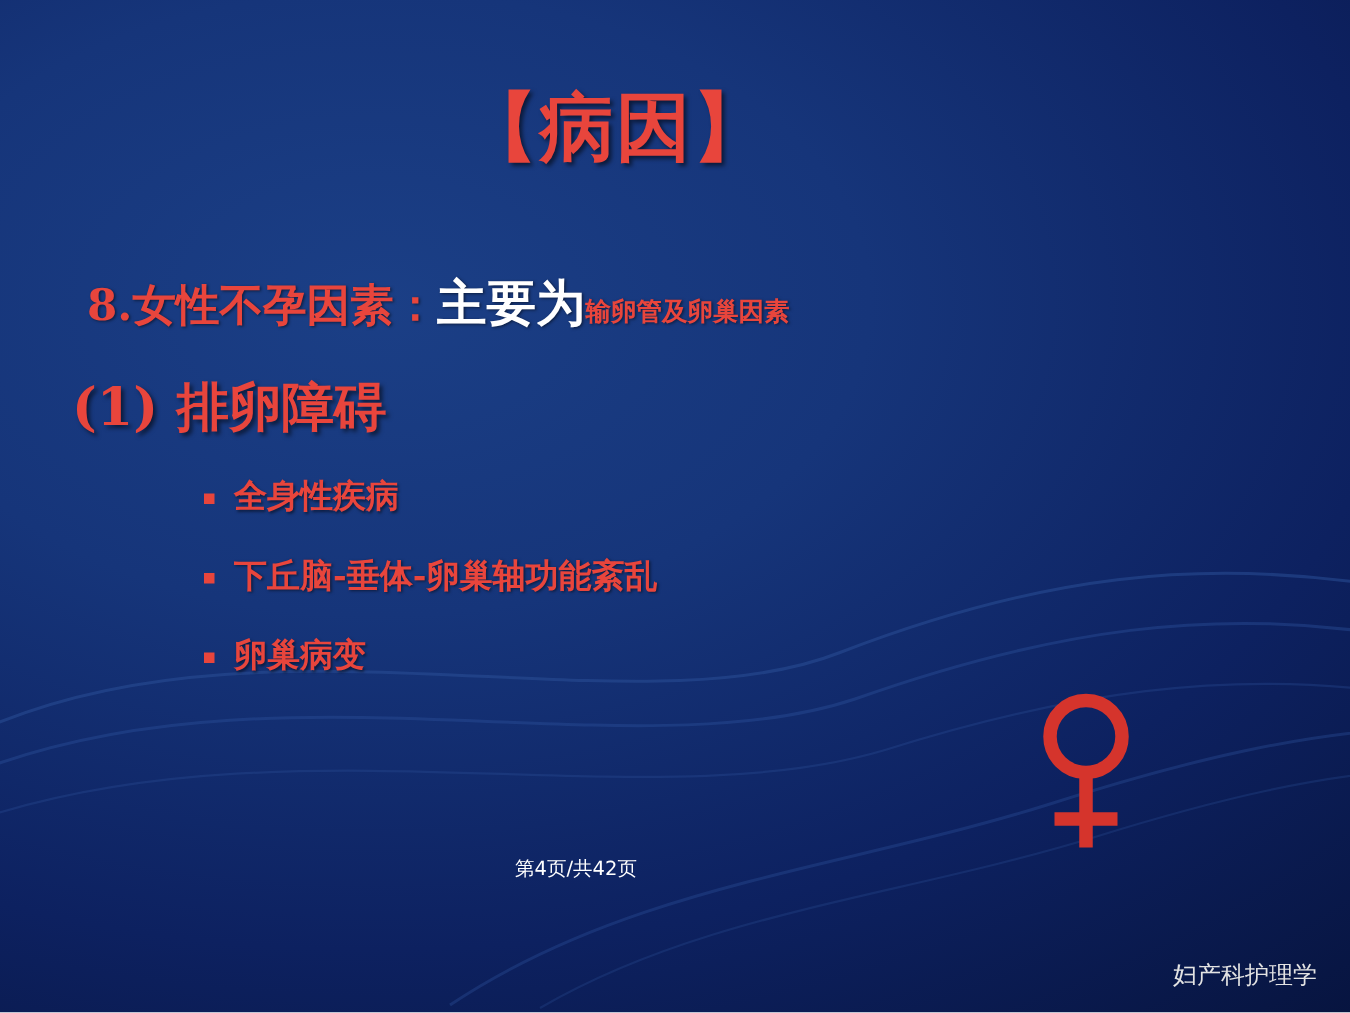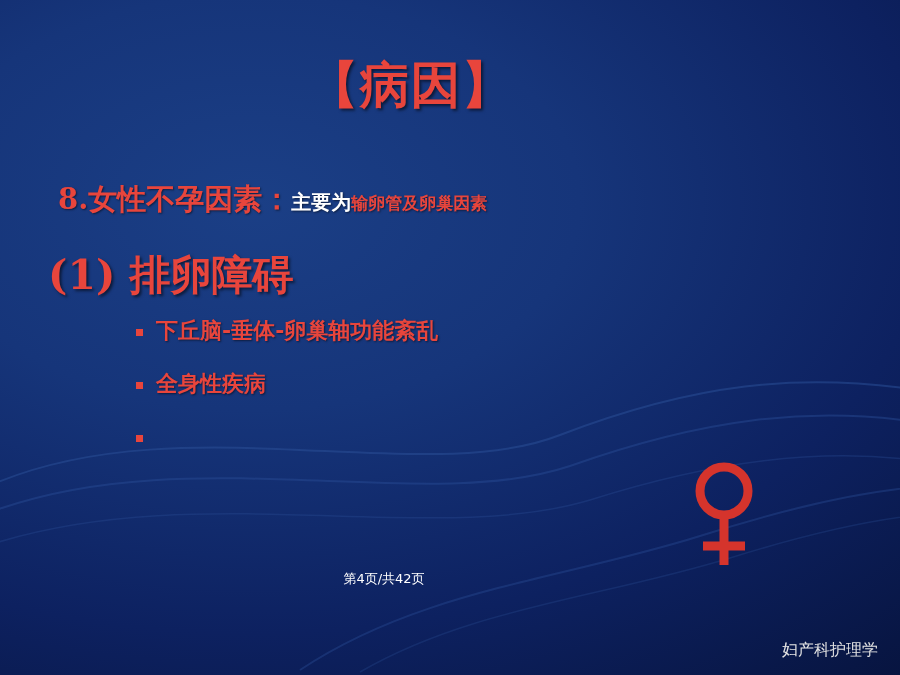--- a/index.html
+++ b/index.html
@@ -50,38 +50,38 @@
   .line1 .seg-a {
     color: #e8453c;
     font-family: "DejaVu Serif", "Liberation Serif", serif;
     font-size: 29px;
     font-weight: bold;
     text-shadow: 1px 1px 2px rgba(0,0,0,0.5);
   }
   .line1 .seg-b {
     color: #ffffff;
     font-family: "DejaVu Serif", "Liberation Serif", serif;
-    font-size: 20px;
+    font-size: 33px;
     font-weight: bold;
     text-shadow: 1px 1px 2px rgba(0,0,0,0.5);
   }
   .line1 .seg-c {
     color: #e8453c;
     font-family: "DejaVu Serif", "Liberation Serif", serif;
     font-size: 17px;
     font-weight: bold;
     text-shadow: 1px 1px 2px rgba(0,0,0,0.5);
   }
   .line2 {
     position: absolute;
     top: 248px;
     left: 48px;
     color: #e8453c;
     font-family: "DejaVu Serif", "Liberation Serif", serif;
-    font-size: 41px;
+    font-size: 35px;
     font-weight: bold;
     white-space: nowrap;
     text-shadow: 2px 2px 3px rgba(0,0,0,0.55);
   }
   .bullets {
     position: absolute;
     top: 316px;
     left: 136px;
   }
   .bullet-row {
@@ -148,28 +148,29 @@
 
   <div class="line1">
     <span class="seg-a">8.女性不孕因素：</span><span class="seg-b">主要为</span><span class="seg-c">输卵管及卵巢因素</span>
   </div>
 
   <div class="line2">(1) 排卵障碍</div>
 
   <div class="bullets">
     <div class="bullet-row">
       <span class="bullet-marker"></span>
+      <span class="bullet-text">全身性疾病</span>
+    </div>
+    <div class="bullet-row">
+      <span class="bullet-marker"></span>
       <span class="bullet-text">下丘脑-垂体-卵巢轴功能紊乱</span>
     </div>
     <div class="bullet-row">
       <span class="bullet-marker"></span>
-      <span class="bullet-text">全身性疾病</span>
-    </div>
-    <div class="bullet-row">
-      <span class="bullet-marker"></span>
+      <span class="bullet-text">卵巢病变</span>
     </div>
   </div>
 
   <svg class="venus-symbol" viewBox="0 0 80 108">
     <circle cx="40" cy="30" r="24" fill="none" stroke="#d5342c" stroke-width="9"></circle>
     <line x1="40" y1="56" x2="40" y2="104" stroke="#d5342c" stroke-width="9"></line>
     <line x1="19" y1="85" x2="61" y2="85" stroke="#d5342c" stroke-width="9"></line>
   </svg>
 
   <div class="page-num">第4页/共42页</div>

